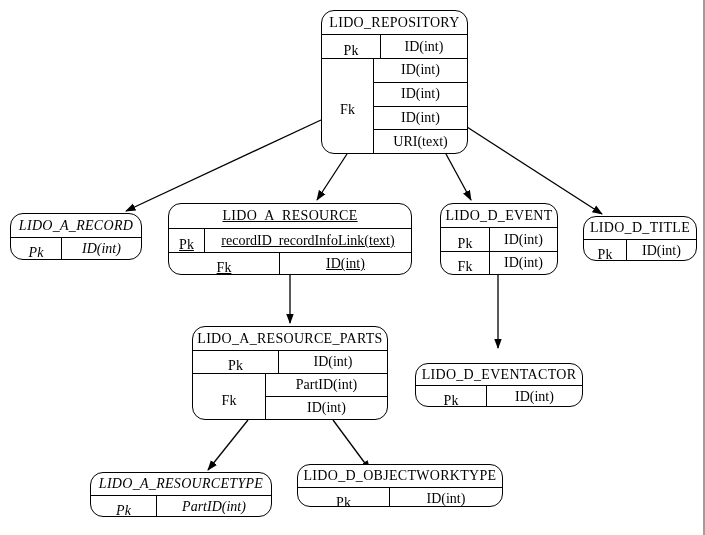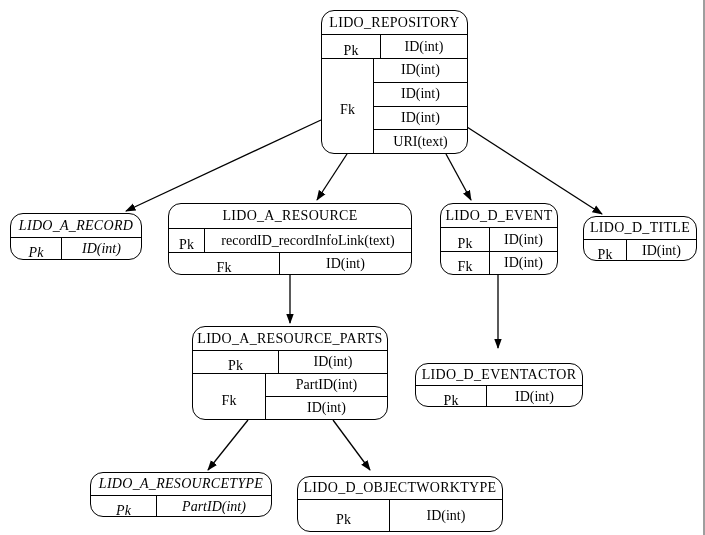--- a/index.html
+++ b/index.html
@@ -76,21 +76,21 @@
   </div>
 
   <div class="tbl" style="left:10px; top:213px; width:132px; height:47px;font-style:italic;">
     <div class="trow ttl" style="height:23px;">LIDO_A_RECORD</div>
     <div class="kv grow">
       <div class="key" style="width:50px;">Pk</div>
       <div class="val">ID(int)</div>
     </div>
   </div>
 
-  <div class="tbl" style="left:168px; top:203px; width:244px; height:72px;">
+  <div class="tbl" style="left:168px; top:203px; width:244px; height:72px;text-decoration:underline;">
     <div class="trow ttl" style="height:24px;">LIDO_A_RESOURCE</div>
     <div class="kv" style="height:23px;">
       <div class="key" style="width:35px;">Pk</div>
       <div class="val">recordID_recordInfoLink(text)</div>
     </div>
     <div class="kv grow">
       <div class="key" style="width:110px;">Fk</div>
       <div class="val">ID(int)</div>
     </div>
   </div>
@@ -139,21 +139,21 @@
   </div>
 
   <div class="tbl" style="left:90px; top:472px; width:182px; height:45px;font-style:italic;">
     <div class="trow ttl" style="height:22px;">LIDO_A_RESOURCETYPE</div>
     <div class="kv grow">
       <div class="key" style="width:65px;">Pk</div>
       <div class="val">PartID(int)</div>
     </div>
   </div>
 
-  <div class="tbl" style="left:297px; top:476px; width:206px; height:56px;">
+  <div class="tbl" style="left:297px; top:464px; width:206px; height:43px;">
     <div class="trow ttl" style="height:22px;">LIDO_D_OBJECTWORKTYPE</div>
     <div class="kv grow">
       <div class="key" style="width:91px;">Pk</div>
       <div class="val">ID(int)</div>
     </div>
   </div>
 
   <div class="right-edge"></div>
 </div>
 

